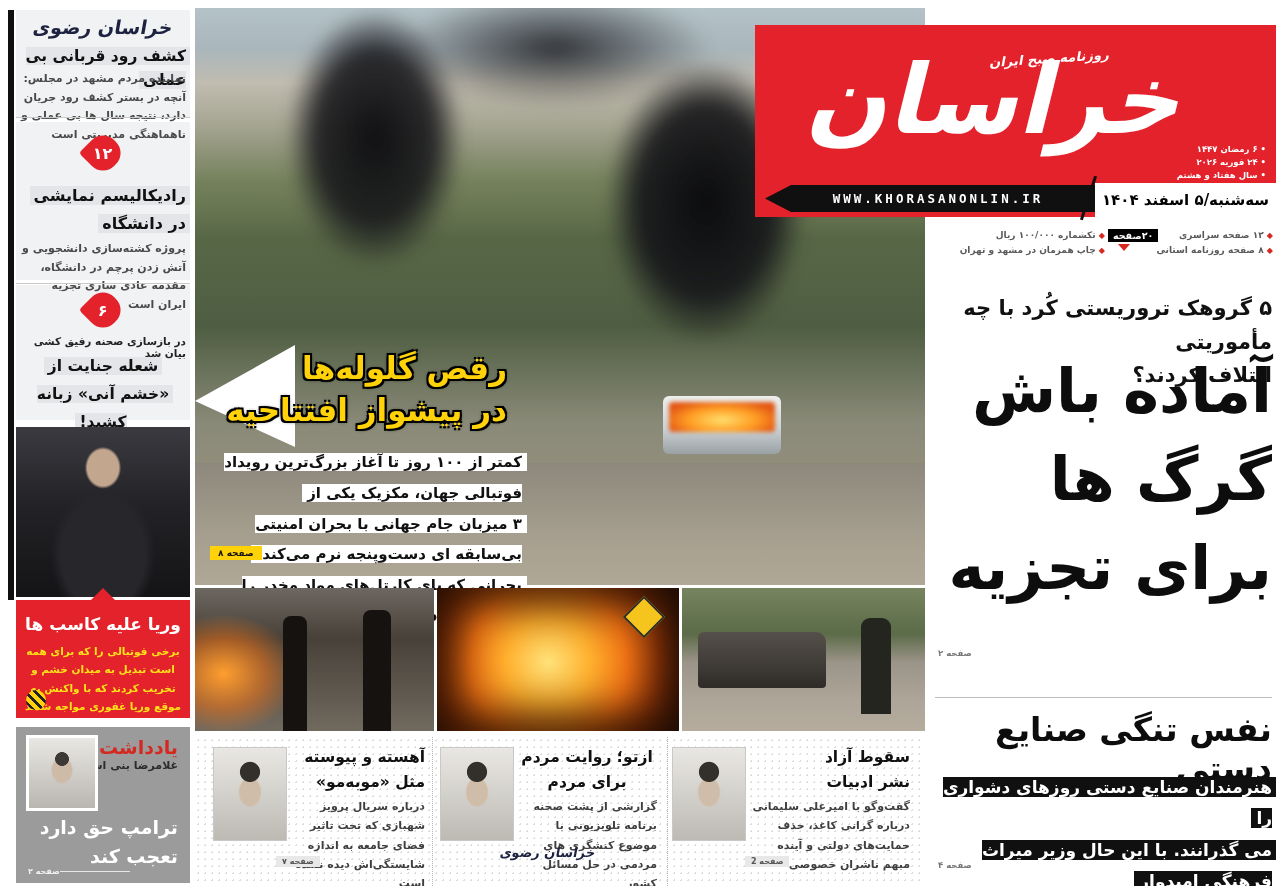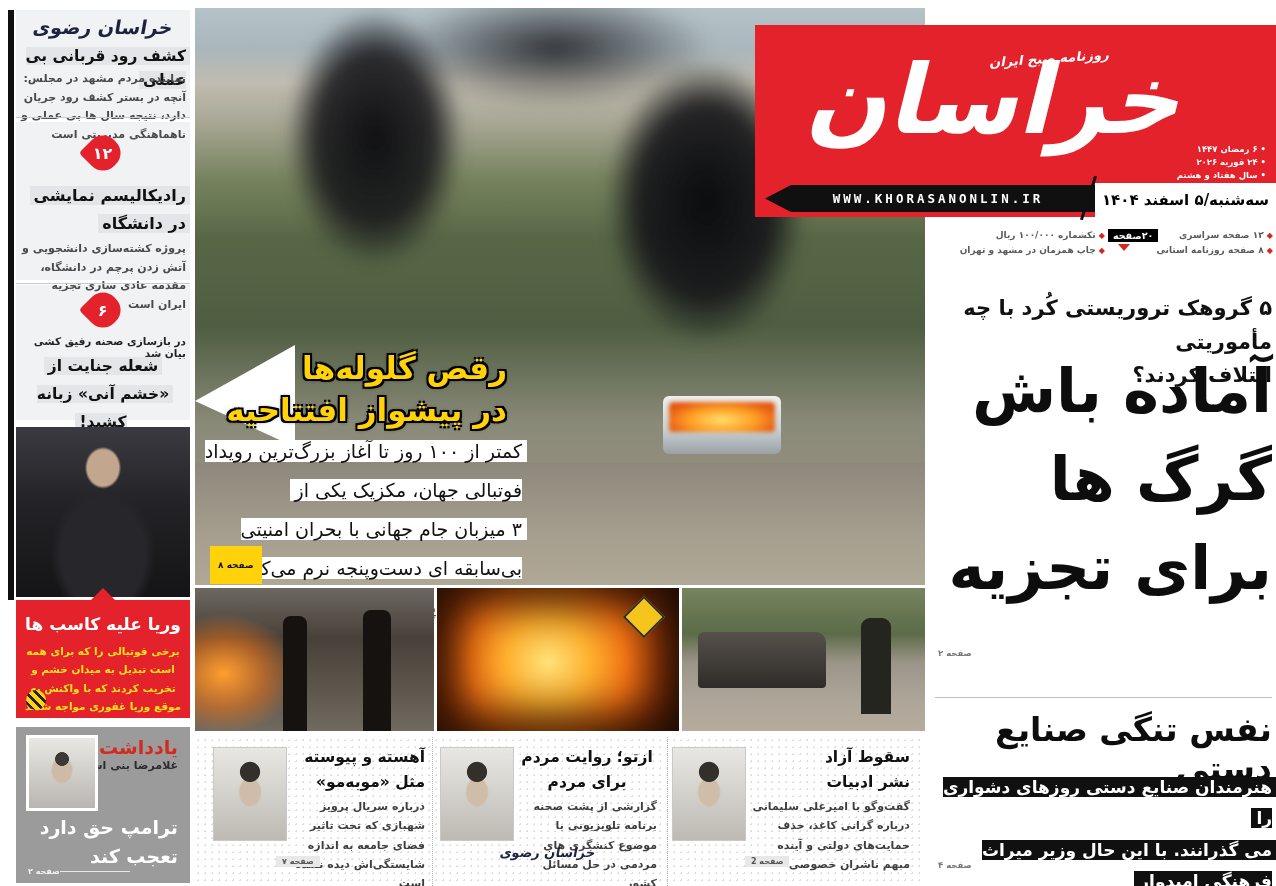--- a/index.html
+++ b/index.html
@@ -67,24 +67,24 @@
   .street{position:absolute;left:0;top:455px;width:730px;height:122px;
       background:linear-gradient(180deg,#8d887c,#a69f8f 60%,#b0a896);}
 
   
   .wedge{left:195px;top:345px;width:100px;height:102px;background:#fff;
       clip-path:polygon(0 55%,100% 0,100% 100%);}
   .ms-head{left:205px;top:348px;width:302px;color:#ffd20a;font-weight:bold;line-height:1.35;
       text-shadow:0 0 4px #000,2px 2px 0 #000,-2px 2px 0 #000,2px -2px 0 #000,-2px -2px 0 #000;}
   .ms-head .l1{font-size:31px;}
   .ms-head .l2{font-size:31px;}
-  .ms-lead{left:200px;top:432px;width:322px;font-size:19px;font-weight:normal;color:#111;line-height:2.05;}
+  .ms-lead{left:200px;top:447px;width:322px;font-size:15px;font-weight:bold;color:#111;line-height:2.05;}
   .ms-lead span{background:#fff;box-shadow:5px 0 0 #fff,-5px 0 0 #fff;}
   .ms-page{left:210px;top:546px;background:#ffd20a;color:#111;font-size:9px;font-weight:bold;
-      padding:14px 8px;}
+      padding:2px 8px;}
 
   
   .strip-photo{top:588px;height:143px;overflow:hidden;}
   .p1{left:195px;width:239px;
       background:radial-gradient(ellipse 45% 60% at 12% 60%,#ff9e2e 0%,rgba(255,120,20,.5) 40%,rgba(0,0,0,0) 70%),
                  linear-gradient(180deg,#6d6761 0%,#474139 35%,#5d564d 70%,#716a5f 100%);}
   .p1 .fig{position:absolute;background:#15120f;border-radius:8px 8px 0 0;}
   .p1 .fig.a{left:88px;top:28px;width:24px;height:115px;}
   .p1 .fig.b{left:168px;top:22px;width:28px;height:121px;}
   .p2{left:437px;width:242px;

